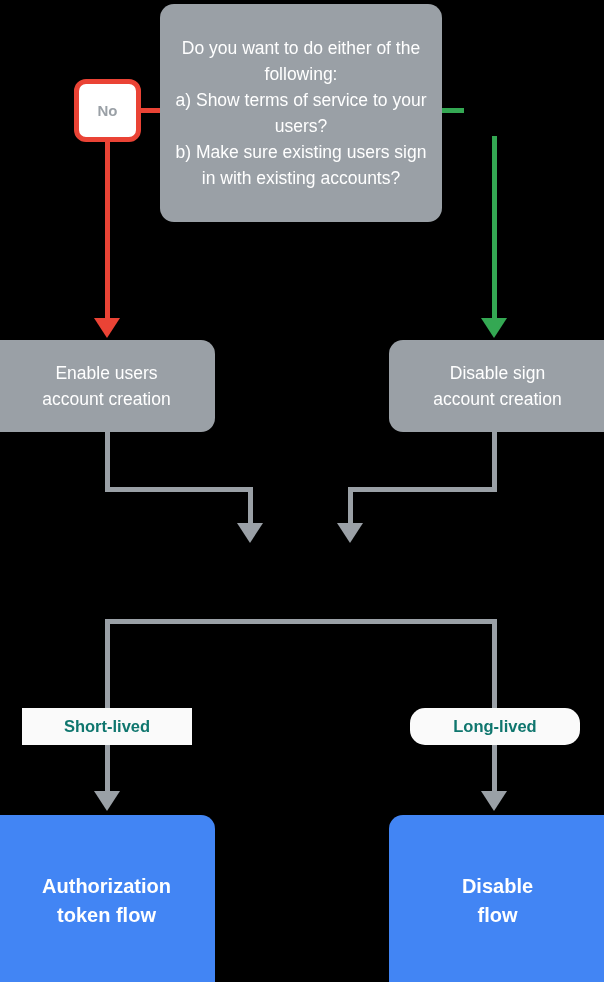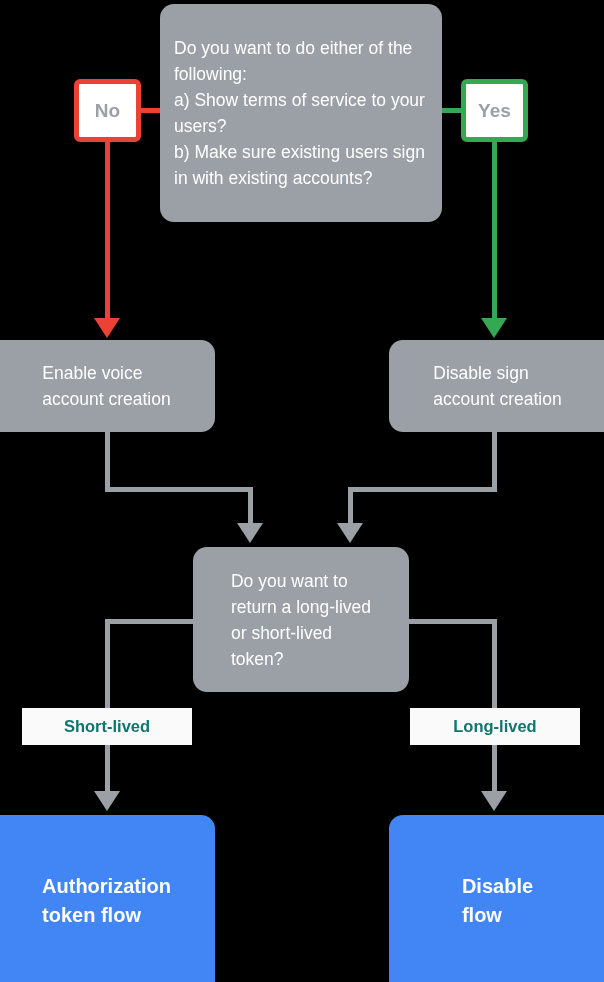--- a/index.html
+++ b/index.html
@@ -22,43 +22,43 @@
     height: 982px;
   }
 
   
   .node {
     position: absolute;
     box-sizing: border-box;
     display: flex;
     align-items: center;
     justify-content: center;
-    text-align: left;
+    text-align: center;
     z-index: 3;
   }
   .gray-box {
     background: #9aa0a6;
     color: #ffffff;
     border-radius: 14px;
     font-size: 17.5px;
     line-height: 26px;
     font-weight: 400;
   }
   .blue-box {
     background: #4285f4;
     color: #ffffff;
     border-radius: 14px;
     font-size: 20px;
     line-height: 29px;
     font-weight: 700;
   }
   .badge {
     background: #ffffff;
-    border-radius: 6px;
-    font-size: 19px;
+    border-radius: 12px;
+    font-size: 15px;
     font-weight: 700;
     color: #9aa0a6;
     z-index: 6;
   }
   .badge.no  { border: 5px solid #ea4335; }
   .badge.yes { border: 5px solid #34a853; }
 
   .chip {
     position: absolute;
     box-sizing: border-box;
@@ -112,62 +112,53 @@
 
   <div class="node badge no" style="left:74px; top:79px; width:67px; height:63px;">
     <span>No</span>
   </div>
 
   <div class="edge line-v c-red" style="left:105px; top:136px; height:184px;"></div>
   <div class="arrow red" style="left:94px; top:318px;"></div>
 
   <div class="edge line-h c-green" style="left:438px; top:108px; width:26px;"></div>
 
-  <div class="node badge yes" style="left:461px; top:79px; width:67px; height:63px;">
-    <span>Yes</span>
-  </div>
 
   <div class="edge line-v c-green" style="left:492px; top:136px; height:184px;"></div>
   <div class="arrow green" style="left:481px; top:318px;"></div>
 
   <div class="node gray-box" style="left:-18px; top:340px; width:233px; height:92px;">
-    <span class="txt" style="white-space:pre-line; padding-left:30px;">Enable voice
+    <span class="txt" style="white-space:pre-line; padding-left:30px;">Enable users
 account creation</span>
   </div>
 
   <div class="node gray-box" style="left:389px; top:340px; width:233px; height:92px;">
     <span class="txt" style="white-space:pre-line; padding-right:30px;">Disable sign
 account creation</span>
   </div>
 
   <div class="edge line-v c-gray" style="left:105px; top:432px; height:60px;"></div>
   <div class="edge line-h c-gray" style="left:105px; top:487px; width:148px;"></div>
   <div class="edge line-v c-gray" style="left:248px; top:487px; height:38px;"></div>
   <div class="arrow gray" style="left:237px; top:523px;"></div>
 
   <div class="edge line-v c-gray" style="left:492px; top:432px; height:60px;"></div>
   <div class="edge line-h c-gray" style="left:348px; top:487px; width:149px;"></div>
   <div class="edge line-v c-gray" style="left:348px; top:487px; height:38px;"></div>
   <div class="arrow gray" style="left:337px; top:523px;"></div>
 
-  <div class="node gray-box" style="left:193px; top:547px; width:216px; height:145px;">
-    <span class="txt" style="white-space:pre-line;">Do you want to
-return a long-lived
-or short-lived
-token?</span>
-  </div>
 
   <div class="edge line-h c-gray" style="left:105px; top:619px; width:392px;"></div>
   <div class="edge line-v c-gray" style="left:105px; top:619px; height:89px;"></div>
   <div class="edge line-v c-gray" style="left:492px; top:619px; height:89px;"></div>
 
   <div class="chip" style="left:22px; top:708px; width:170px; height:37px;">
     <span>Short-lived</span>
   </div>
-  <div class="chip" style="left:410px; top:708px; width:170px; height:37px;">
+  <div class="chip" style="left:410px; top:708px; width:170px; height:37px;border-radius:15px;">
     <span>Long-lived</span>
   </div>
 
   <div class="edge line-v c-gray" style="left:105px; top:745px; height:48px;"></div>
   <div class="arrow gray" style="left:94px; top:791px;"></div>
 
   <div class="edge line-v c-gray" style="left:492px; top:745px; height:48px;"></div>
   <div class="arrow gray" style="left:481px; top:791px;"></div>
 
   <div class="node blue-box" style="left:-18px; top:815px; width:233px; height:185px;">

